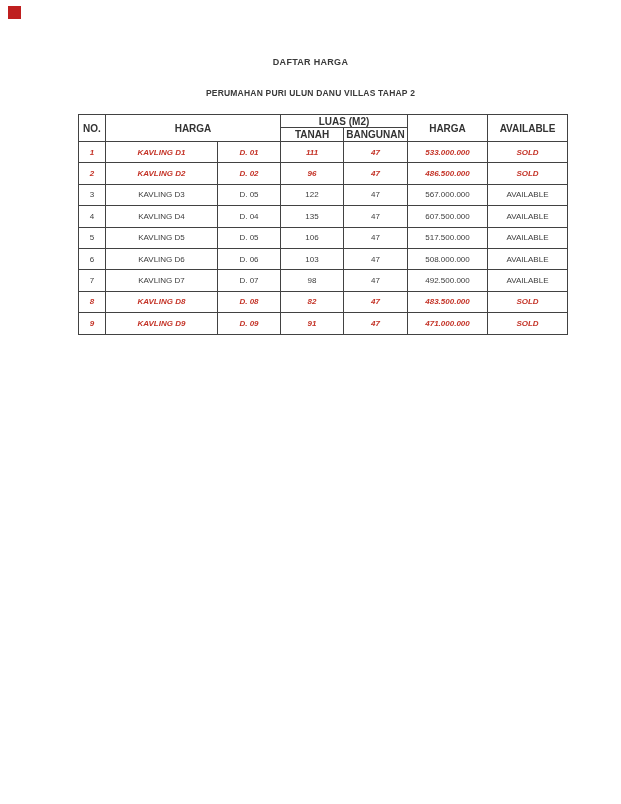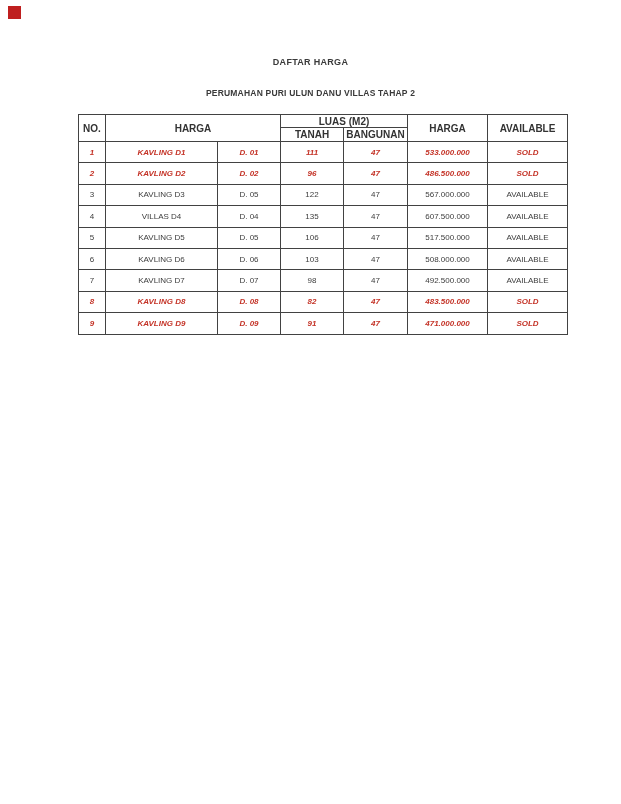--- a/index.html
+++ b/index.html
@@ -145,21 +145,21 @@
           <td>3</td>
           <td>KAVLING D3</td>
           <td>D. 05</td>
           <td>122</td>
           <td>47</td>
           <td>567.000.000</td>
           <td>AVAILABLE</td>
         </tr>
         <tr>
           <td>4</td>
-          <td>VILLAS D4</td>
+          <td>KAVLING D4</td>
           <td>D. 04</td>
           <td>135</td>
           <td>47</td>
           <td>607.500.000</td>
           <td>AVAILABLE</td>
         </tr>
         <tr>
           <td>5</td>
           <td>KAVLING D5</td>
           <td>D. 05</td>

